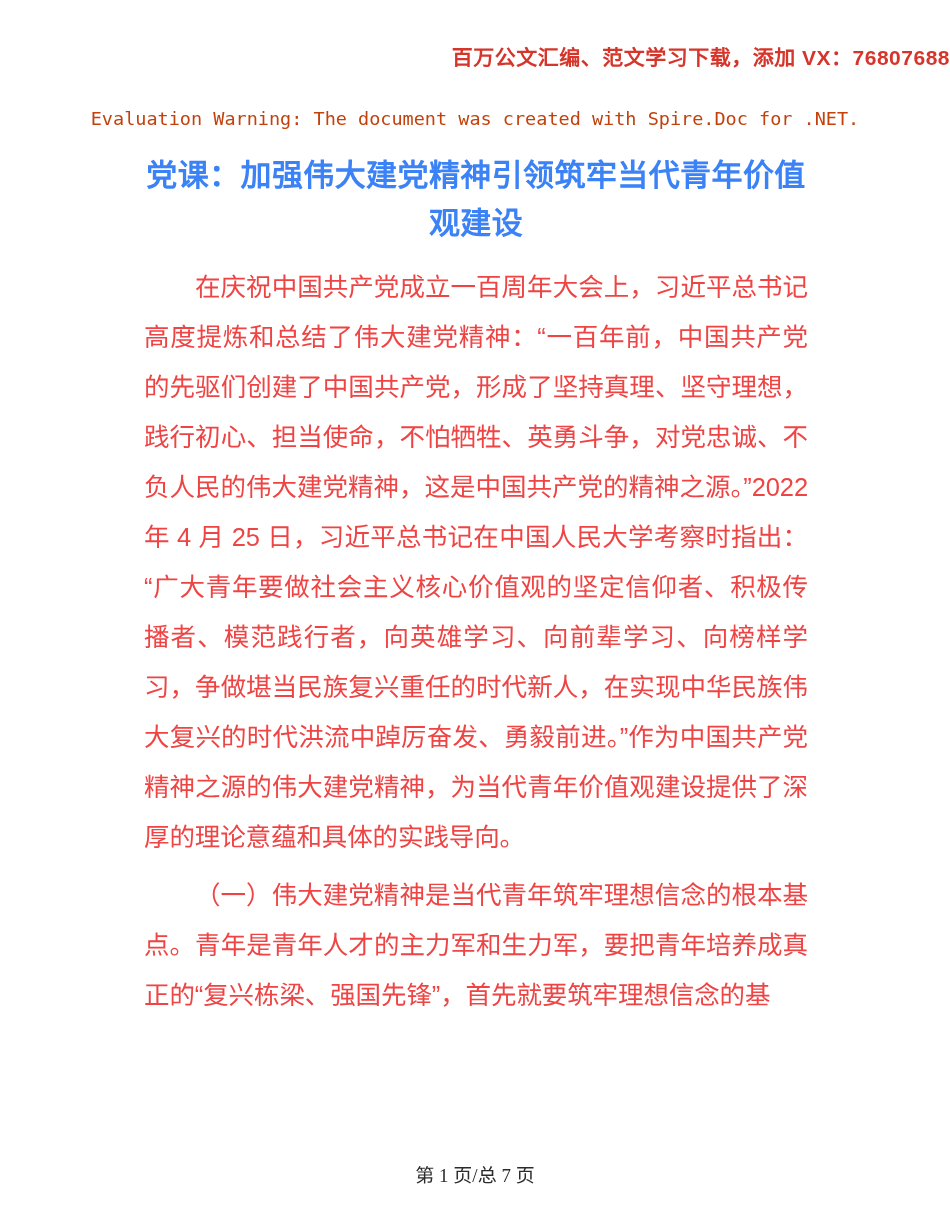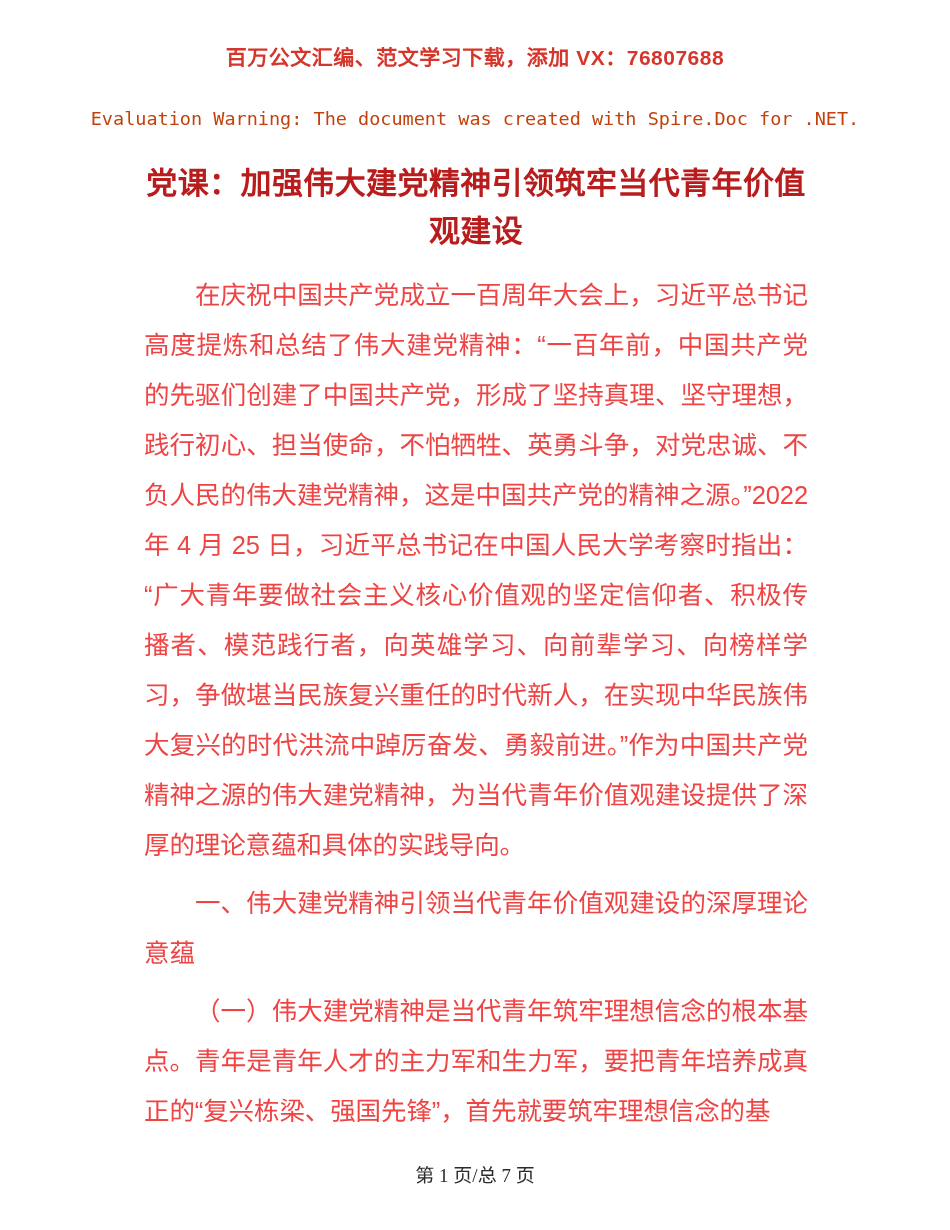--- a/index.html
+++ b/index.html
@@ -23,21 +23,21 @@
     overflow: hidden;
     box-sizing: border-box;
   }
 
   
   .promo-banner {
     position: absolute;
     top: 44px;
     left: 0;
     width: 950px;
-    text-align: center;
+    text-align: right;
     color: #d6352b;
     font-family: "Liberation Sans", "DejaVu Sans", sans-serif;
     font-size: 21px;
     font-weight: 700;
     letter-spacing: 0.5px;
     line-height: 28px;
     white-space: nowrap;
   }
 
   
@@ -60,25 +60,25 @@
     position: absolute;
     top: 152px;
     left: 136px;
     width: 680px;
   }
 
   .doc-title {
     font-family: "Liberation Sans", "DejaVu Sans", sans-serif;
     font-size: 31px;
     font-weight: 700;
-    color: #b91c1c;
+    color: #3b82f6;
     text-align: center;
     line-height: 48px;
     letter-spacing: 0.4px;
-    margin: 8px 0 14px 0;
+    margin: 0 0 14px 0;
   }
 
   .para {
     font-family: "Liberation Sans", "DejaVu Sans", sans-serif;
     font-size: 25.5px;
     font-weight: 400;
     color: #ef4444;
     line-height: 50px;
     text-align: justify;
     text-justify: inter-ideograph;
@@ -122,21 +122,20 @@
   <div class="promo-banner">百万公文汇编、范文学习下载，添加 VX：76807688</div>
 
   <div class="eval-warning">Evaluation Warning: The document was created with Spire.Doc for .NET.</div>
 
   <div class="doc-body">
 
     <h1 class="doc-title">党课：加强伟大建党精神引领筑牢当代青年价值观建设</h1>
 
     <p class="para">在庆祝中国共产党成立一百周年大会上，习近平总书记高度提炼和总结了伟大建党精神：“一百年前，中国共产党的先驱们创建了中国共产党，形成了坚持真理、坚守理想，践行初心、担当使命，不怕牺牲、英勇斗争，对党忠诚、不负人民的伟大建党精神，这是中国共产党的精神之源。”2022 年 4 月 25 日，习近平总书记在中国人民大学考察时指出：“广大青年要做社会主义核心价值观的坚定信仰者、积极传播者、模范践行者，向英雄学习、向前辈学习、向榜样学习，争做堪当民族复兴重任的时代新人，在实现中华民族伟大复兴的时代洪流中踔厉奋发、勇毅前进。”作为中国共产党精神之源的伟大建党精神，为当代青年价值观建设提供了深厚的理论意蕴和具体的实践导向。</p>
 
-    <p class="para section-heading">一、伟大建党精神引领当代青年价值观建设的深厚理论意蕴</p>
 
 
     <p class="para spaced-top">（一）伟大建党精神是当代青年筑牢理想信念的根本基点。青年是青年人才的主力军和生力军，要把青年培养成真正的“复兴栋梁、强国先锋”，首先就要筑牢理想信念的基</p>
 
   </div>
 
   <div class="page-footer">第 1 页/总 7 页</div>
 
 </div>
 

